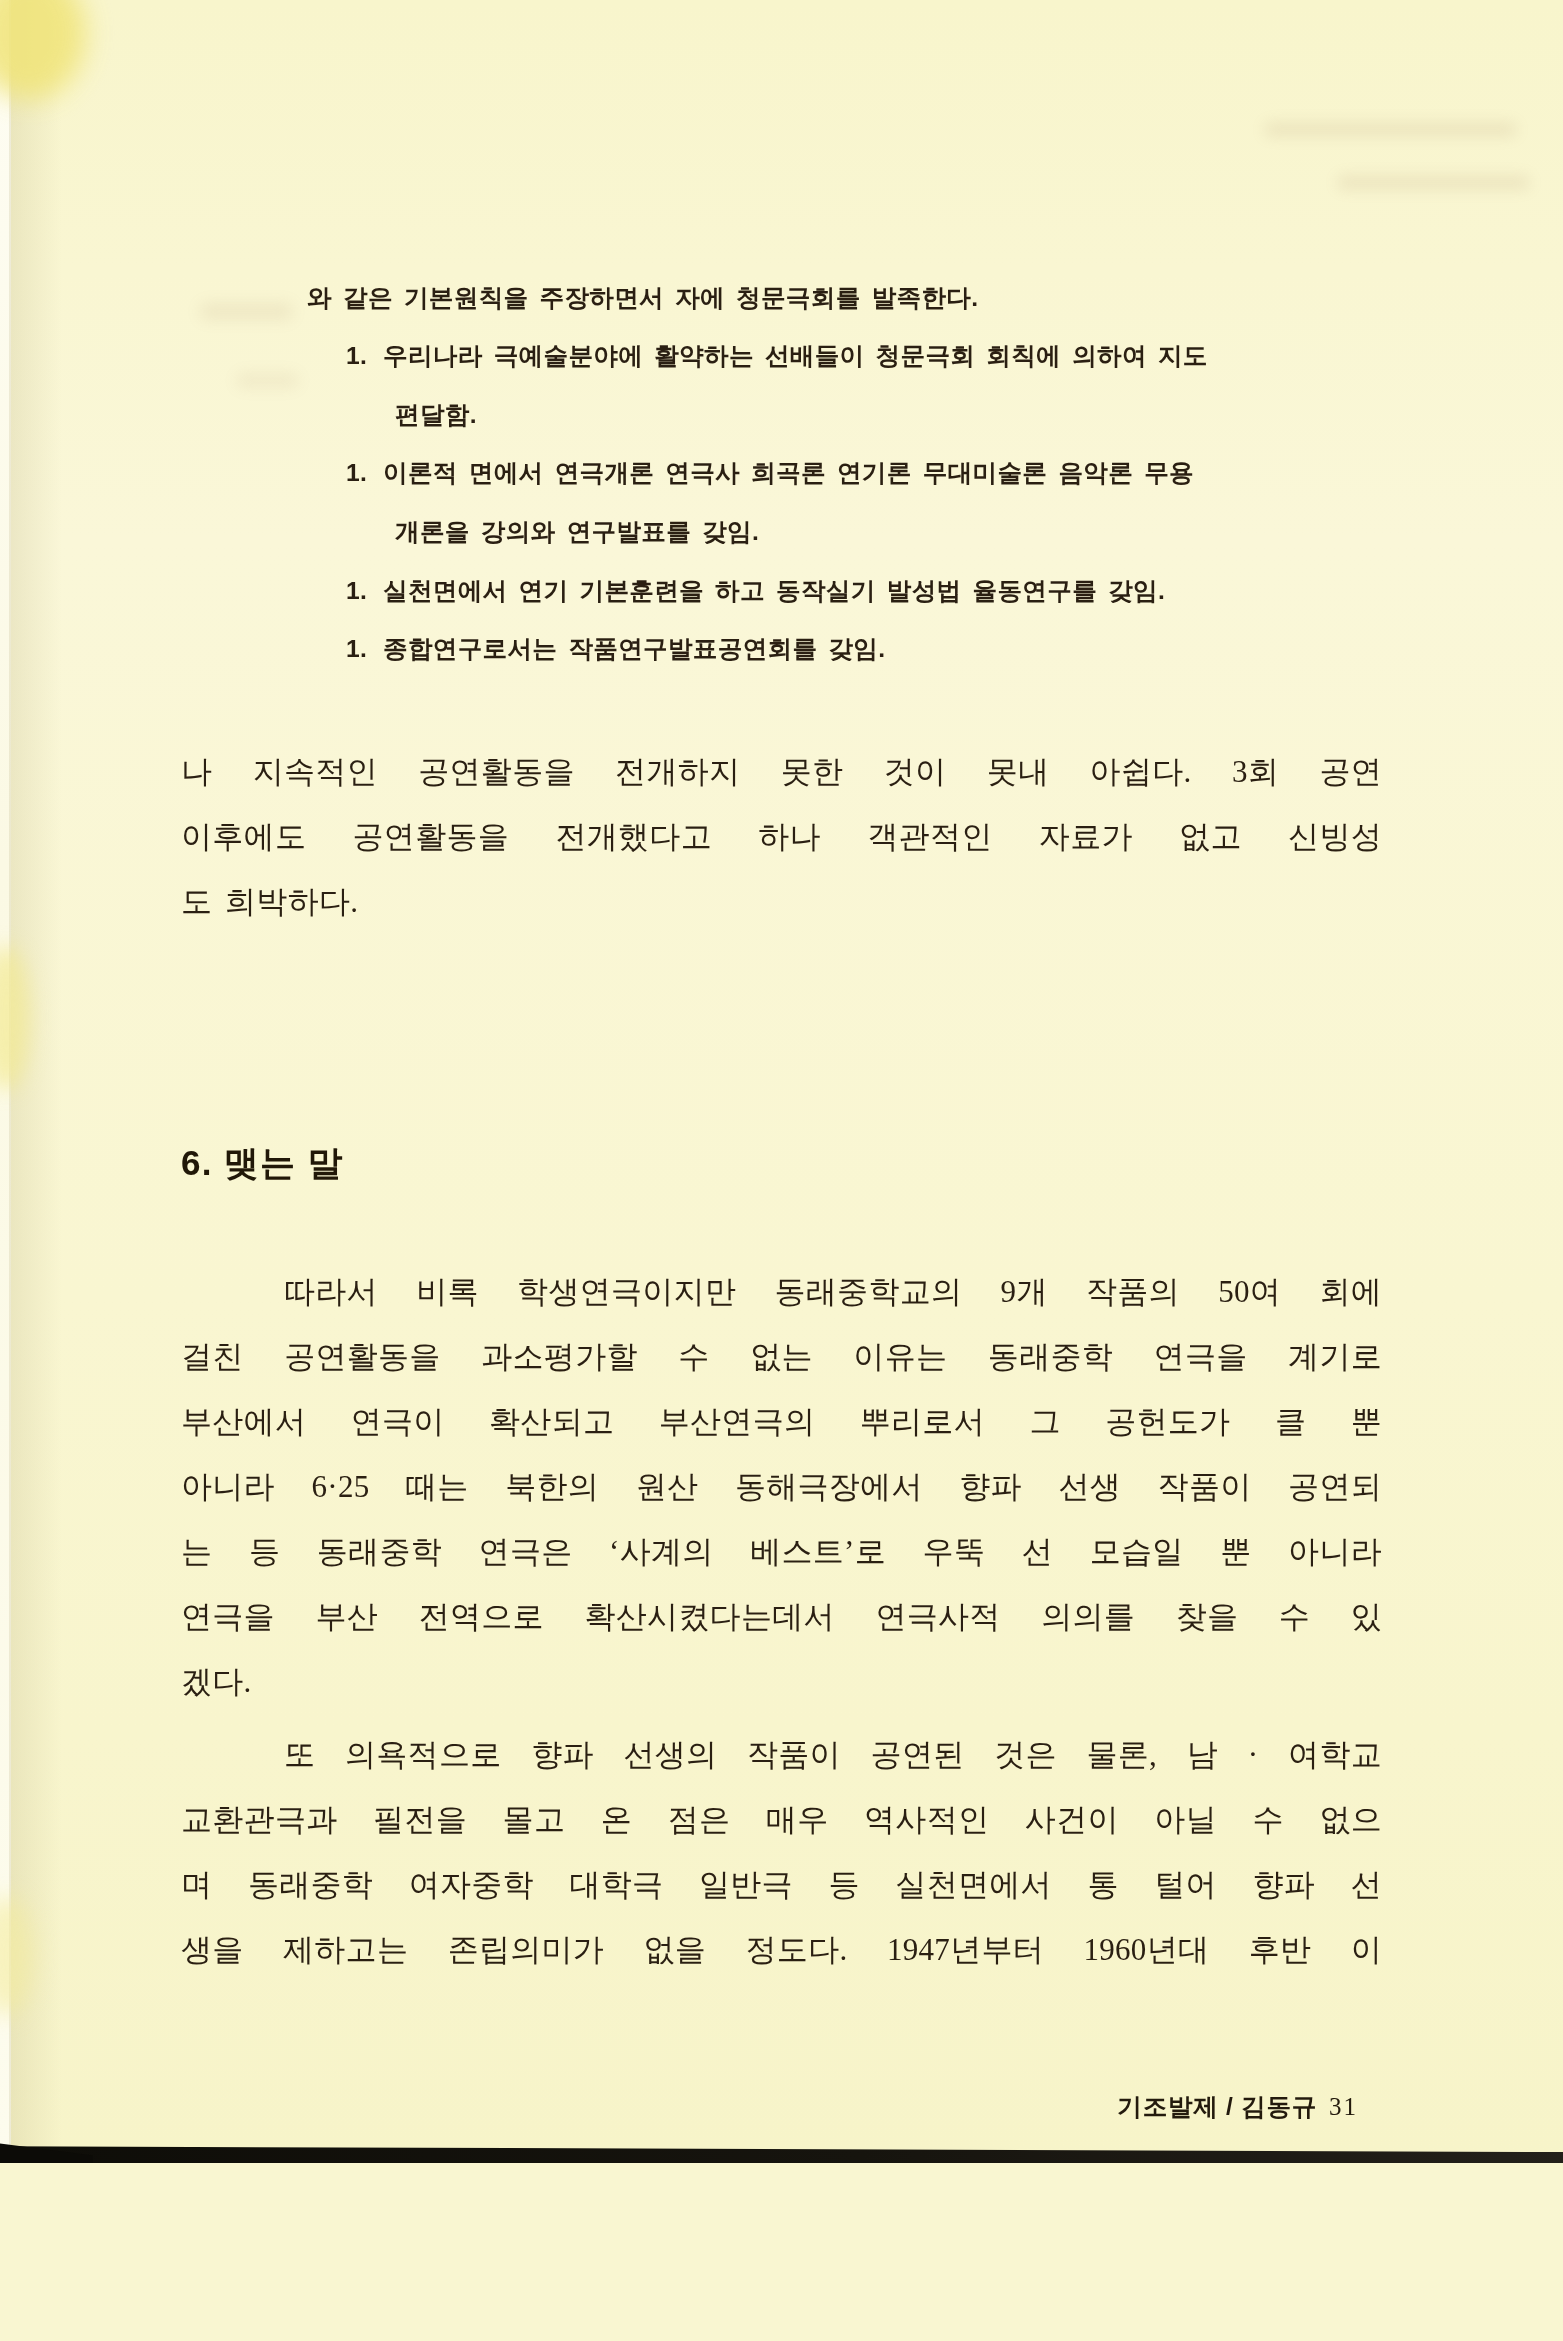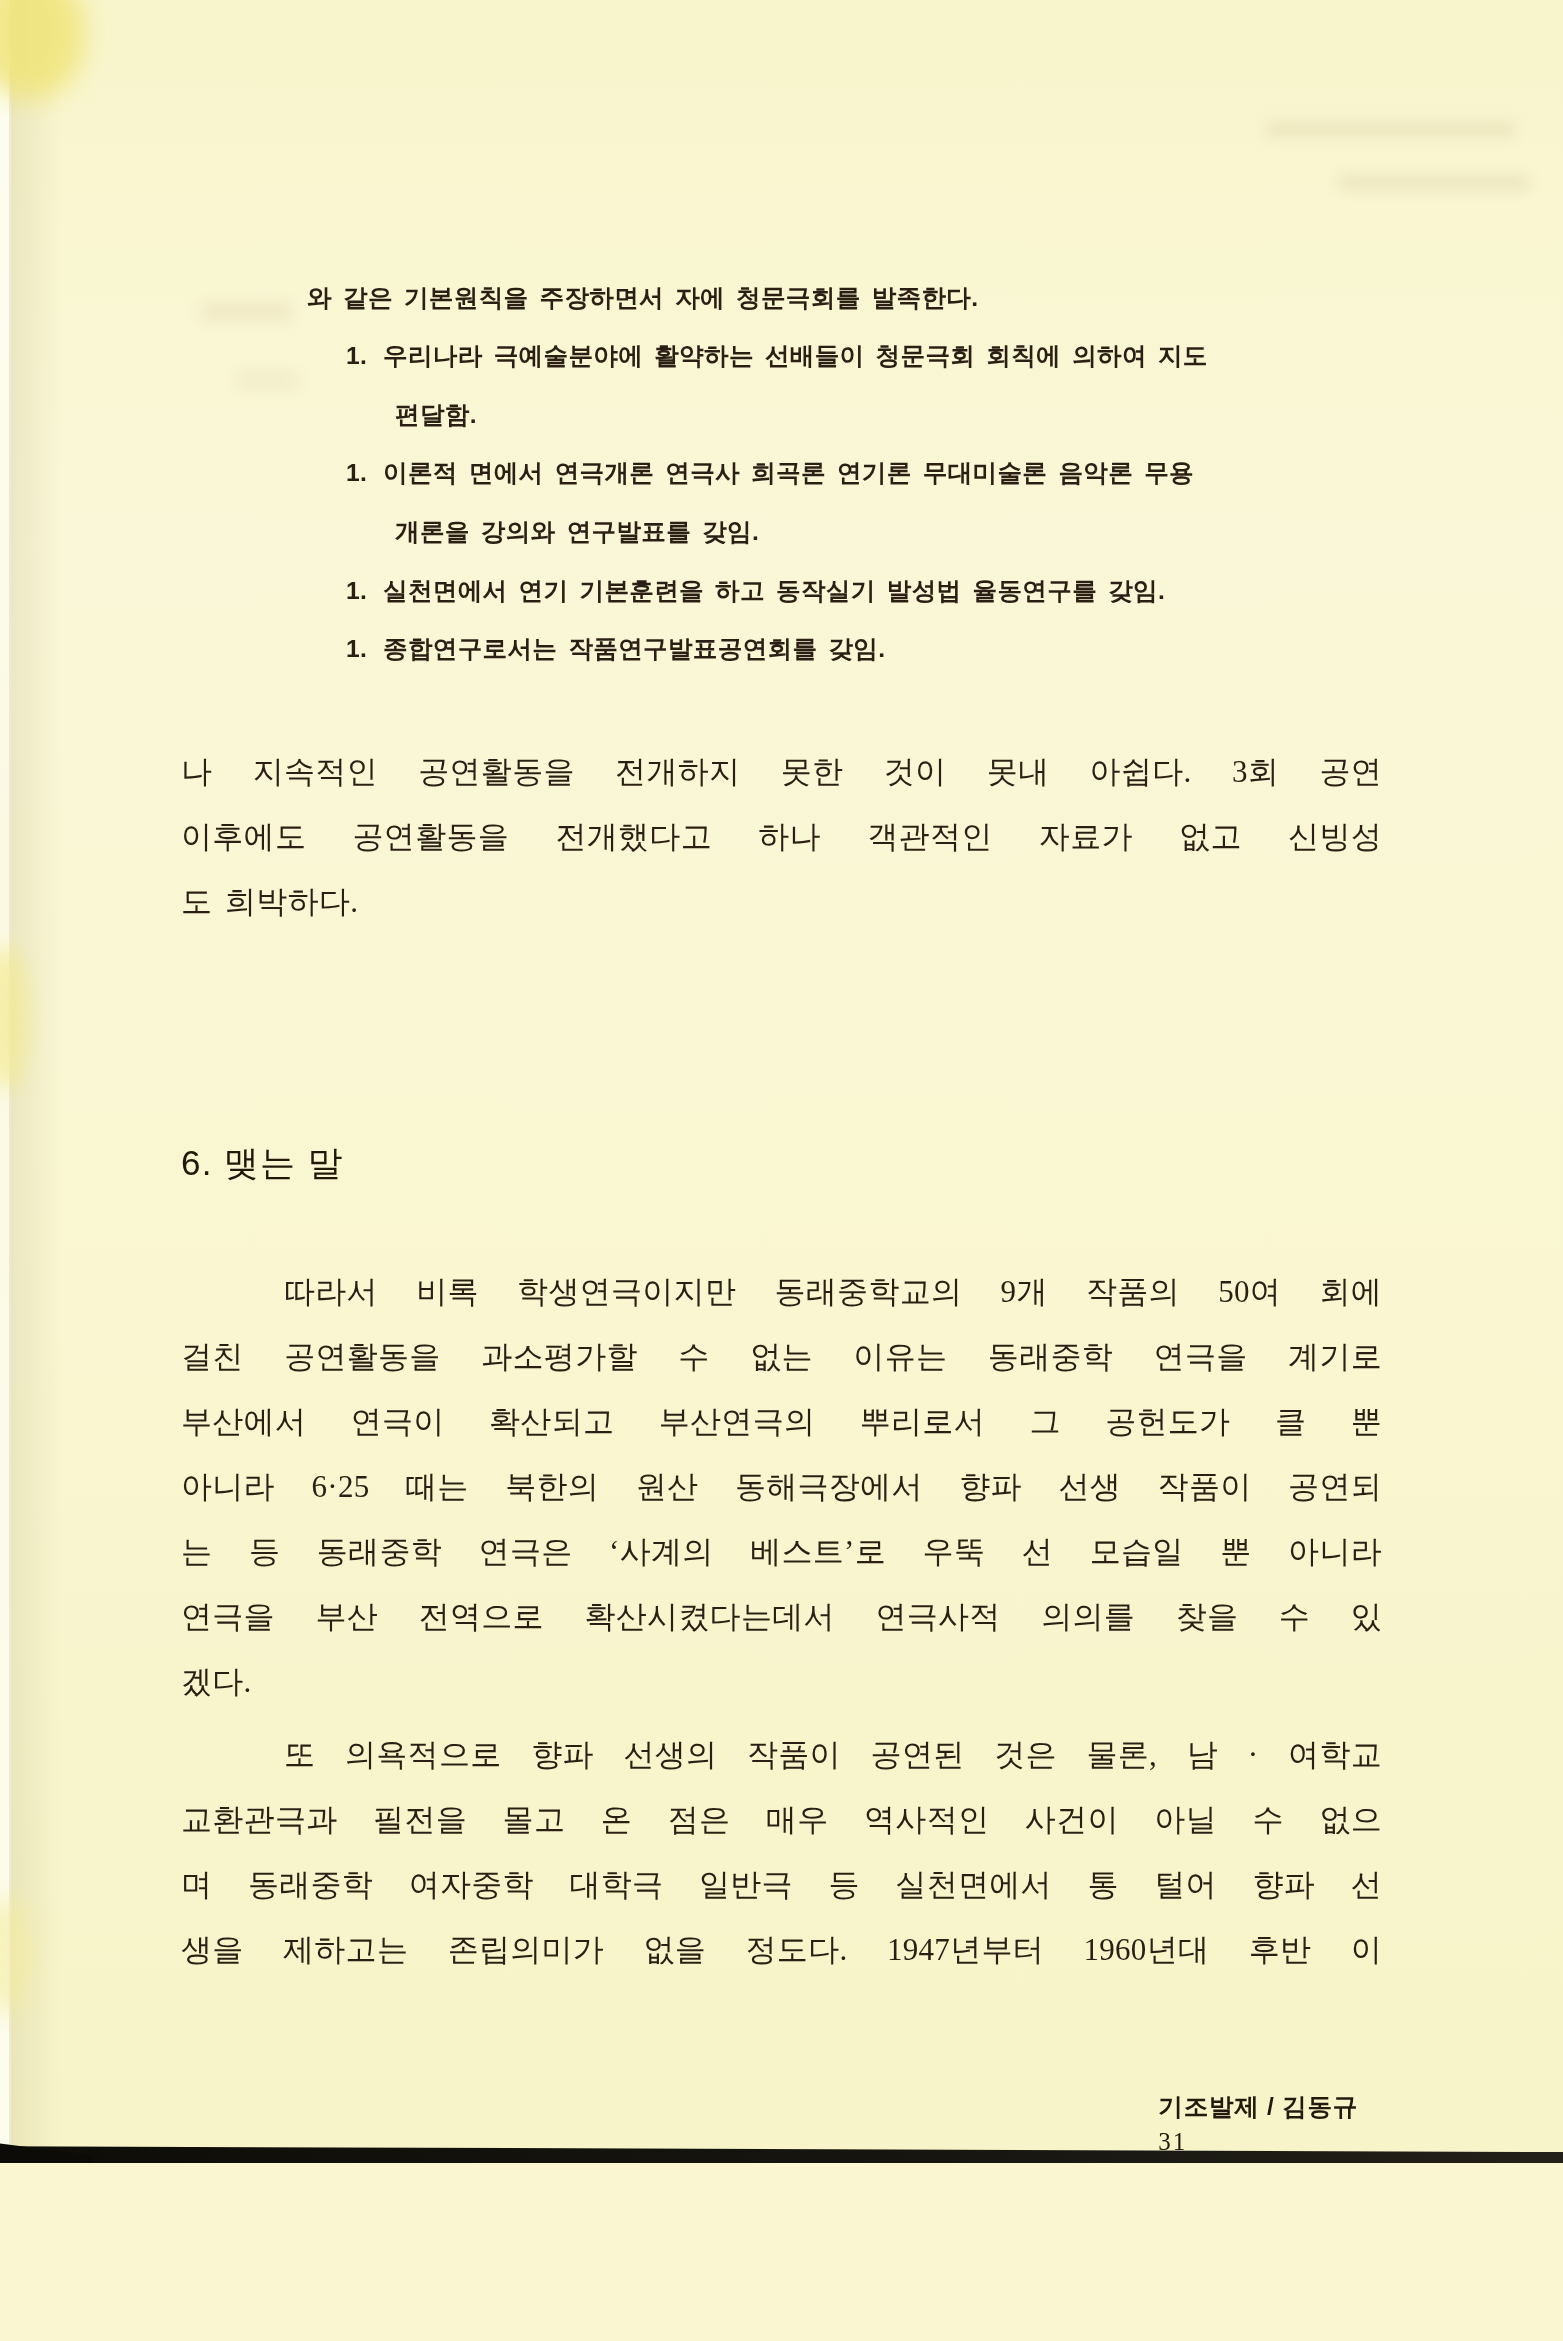--- a/index.html
+++ b/index.html
@@ -39,27 +39,26 @@
   }
   .q-marker{display:inline-block;width:37px;}
   
   .para{position:absolute;left:181px;width:1201px;font-family:"Liberation Serif",serif;}
   .b-line{height:65px;line-height:65px;font-size:31px;word-spacing:4.7px;letter-spacing:0.3px;}
   .b-line.just{text-align:justify;text-align-last:justify;}
   .b-line.indent{padding-left:103px;}
   
   .heading{
     position:absolute;left:181px;top:1142px;font-family:"Liberation Sans",sans-serif;
-    font-weight:normal;font-size:35px;line-height:41px;letter-spacing:1.3px;color:#211808;
+    font-weight:bold;font-size:35px;line-height:41px;letter-spacing:1.3px;color:#211808;
   }
   
   .footer{
-    position:absolute;right:206px;top:2090px;display:flex;align-items:baseline;gap:5px;
+    position:absolute;right:206px;top:2090px;display:flex;align-items:baseline;gap:12px;
     color:#231a0d;
-    flex-direction:column;
   }
   .footer-label{font-family:"Liberation Sans",sans-serif;font-weight:600;font-size:24.6px;letter-spacing:0.7px;}
   .footer-page{font-family:"Liberation Serif",serif;font-size:25px;letter-spacing:2px;}
 </style>
 </head>
 <body>
 
 <div class="page">
 
   <div class="edge-strip"></div>

